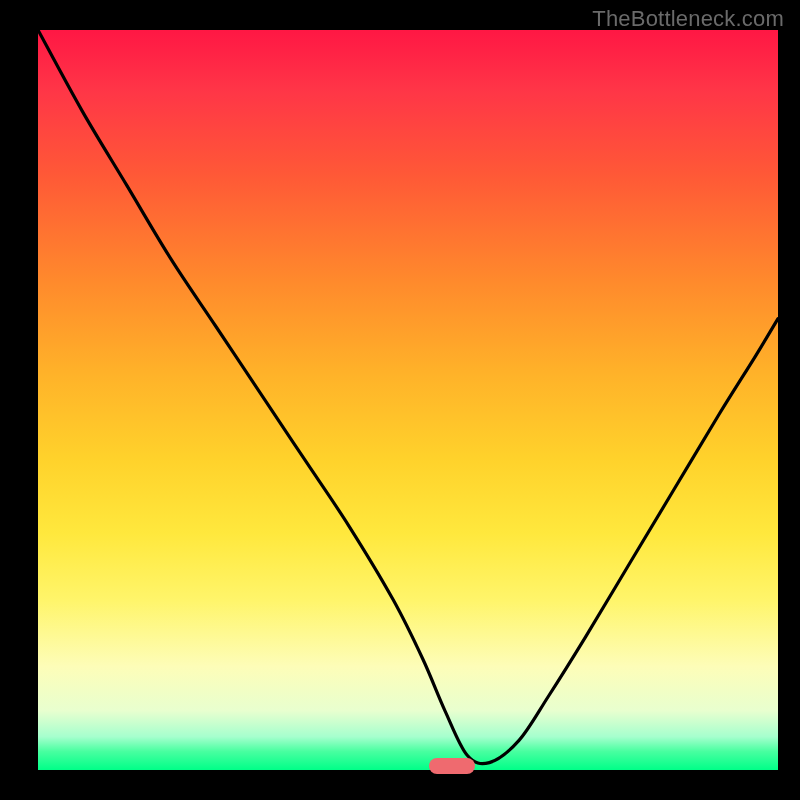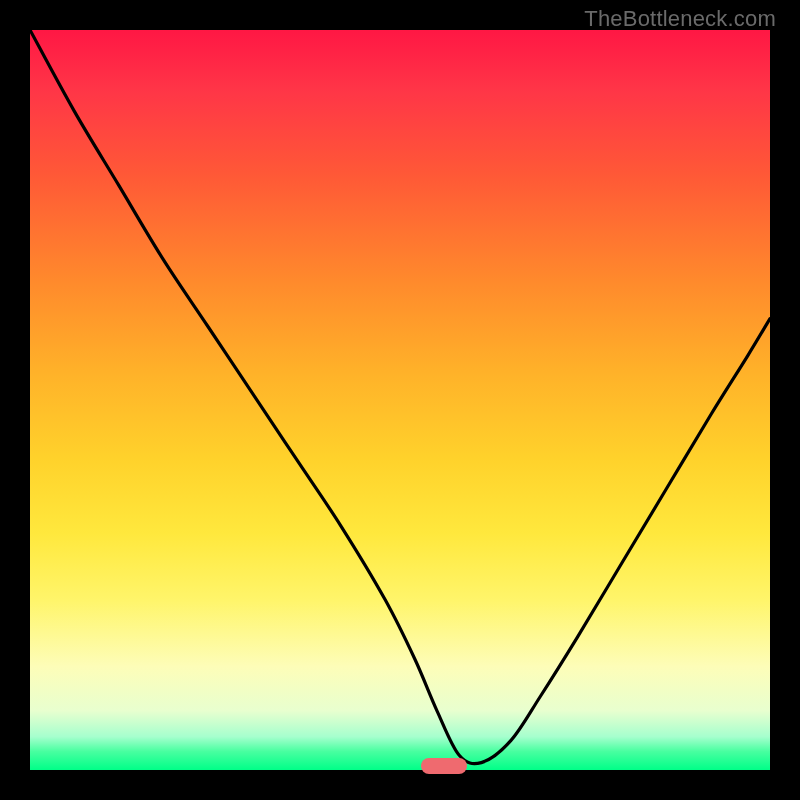--- a/index.html
+++ b/index.html
@@ -6,21 +6,21 @@
     margin: 0;
     padding: 0;
     width: 800px;
     height: 800px;
     background: #000;
     font-family: Arial, Helvetica, sans-serif;
     overflow: hidden;
   }
   .frame {
     position: absolute;
-    left: 0;
+    left: 8px;
     top: 0;
     width: 786px;
     height: 800px;
     background: #000;
   }
   .plot-area {
     position: absolute;
     left: 30px;
     top: 30px;
     width: 740px;

